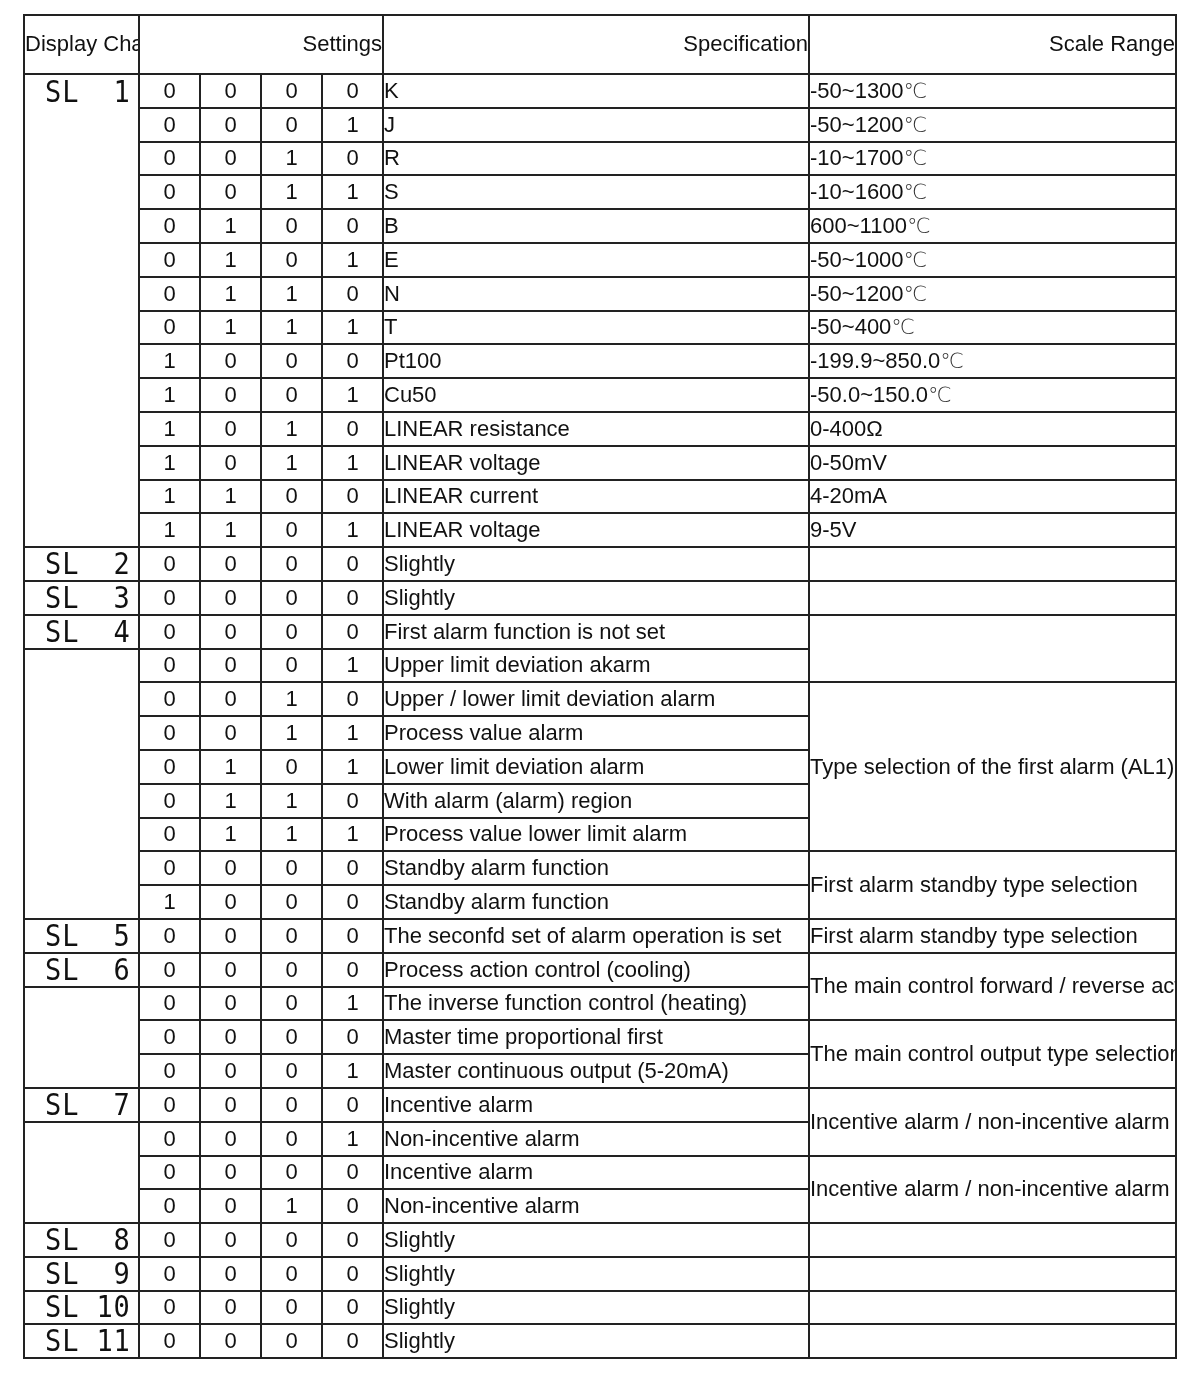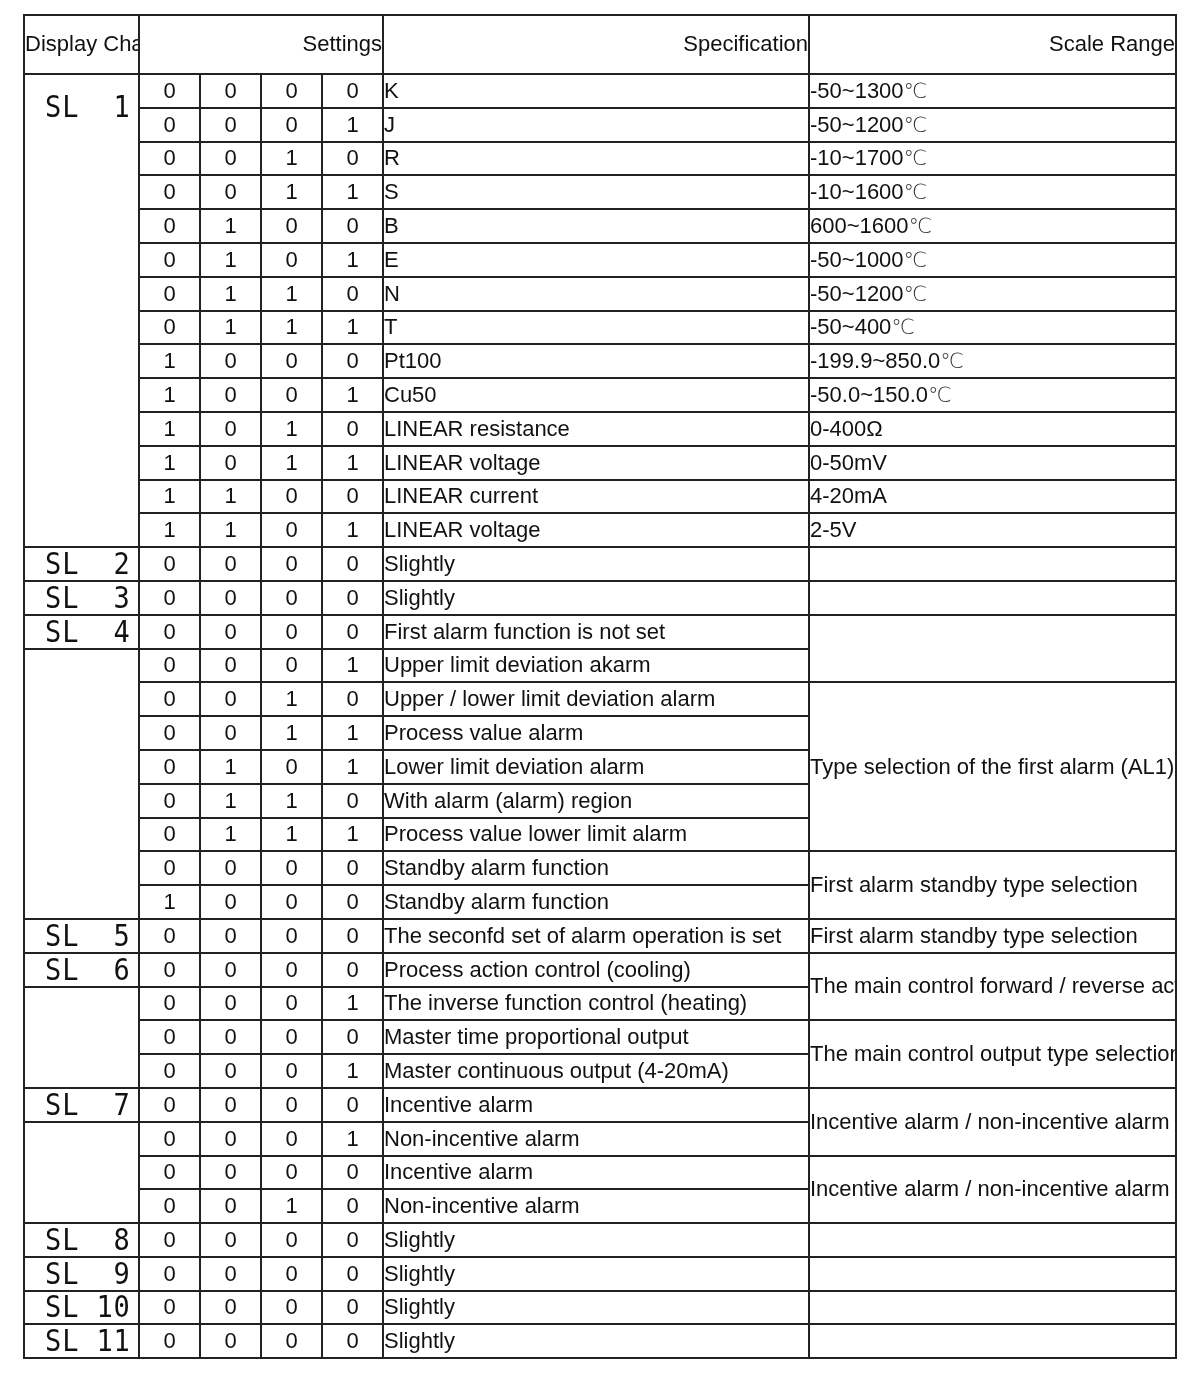--- a/index.html
+++ b/index.html
@@ -21,21 +21,21 @@
   }
   table.spec tr.body-row { height: 33.8px; }
   table.spec tr.head-row { height: 59px; }
   th.h-display { text-align: center; line-height: 1.25; white-space: normal; }
   th.h-center { text-align: right; }
   td.bit { text-align: center; }
   td.spec-cell { text-align: left; padding-left: 4px; }
   td.range-cell { text-align: left; padding-left: 3px; }
   td.range-merged { text-align: left; white-space: normal; line-height: 1.38; padding: 0 6px; }
   td.disp { text-align: left; vertical-align: middle; }
-  td.disp.top { vertical-align: top; padding-top: 17px; }
+  td.disp.top { vertical-align: top; padding-top: 2px; }
   td.disp.empty { border-top-color: #222; }
   .seg {
     font-family: "DejaVu Sans Mono", monospace;
     display: inline-block;
     font-size: 30px;
     letter-spacing: 1px;
     transform: scaleX(0.9);
     transform-origin: left center;
     margin-left: 20px;
     line-height: 30px;
@@ -97,21 +97,21 @@
         <td class="bit">1</td>
         <td class="spec-cell">S</td>
         <td rowspan="1" class="range-cell"><span>-10~1600</span><span class="deg">℃</span></td>
       </tr>
       <tr class="body-row">
         <td class="bit">0</td>
         <td class="bit">1</td>
         <td class="bit">0</td>
         <td class="bit">0</td>
         <td class="spec-cell">B</td>
-        <td rowspan="1" class="range-cell"><span>600~1600</span><span class="deg">℃</span></td>
+        <td rowspan="1" class="range-cell"><span>600~1100</span><span class="deg">℃</span></td>
       </tr>
       <tr class="body-row">
         <td class="bit">0</td>
         <td class="bit">1</td>
         <td class="bit">0</td>
         <td class="bit">1</td>
         <td class="spec-cell">E</td>
         <td rowspan="1" class="range-cell"><span>-50~1000</span><span class="deg">℃</span></td>
       </tr>
       <tr class="body-row">
@@ -169,21 +169,21 @@
         <td class="bit">0</td>
         <td class="spec-cell">LINEAR current</td>
         <td rowspan="1" class="range-cell"><span>4-20mA</span><span class="deg"></span></td>
       </tr>
       <tr class="body-row">
         <td class="bit">1</td>
         <td class="bit">1</td>
         <td class="bit">0</td>
         <td class="bit">1</td>
         <td class="spec-cell">LINEAR voltage</td>
-        <td rowspan="1" class="range-cell"><span>2-5V</span><span class="deg"></span></td>
+        <td rowspan="1" class="range-cell"><span>9-5V</span><span class="deg"></span></td>
       </tr>
       <tr class="body-row">
         <td class="disp" rowspan="1"><span class="seg">SL  2</span></td>
         <td class="bit">0</td>
         <td class="bit">0</td>
         <td class="bit">0</td>
         <td class="bit">0</td>
         <td class="spec-cell">Slightly</td>
         <td rowspan="1" class="range-cell"></td>
       </tr>
@@ -288,29 +288,29 @@
         <td class="bit">0</td>
         <td class="bit">0</td>
         <td class="bit">1</td>
         <td class="spec-cell">The inverse function control (heating)</td>
       </tr>
       <tr class="body-row">
         <td class="bit">0</td>
         <td class="bit">0</td>
         <td class="bit">0</td>
         <td class="bit">0</td>
-        <td class="spec-cell">Master time proportional output</td>
+        <td class="spec-cell">Master time proportional first</td>
         <td rowspan="2" class="range-merged">The main control output type selection</td>
       </tr>
       <tr class="body-row">
         <td class="bit">0</td>
         <td class="bit">0</td>
         <td class="bit">0</td>
         <td class="bit">1</td>
-        <td class="spec-cell">Master continuous output (4-20mA)</td>
+        <td class="spec-cell">Master continuous output (5-20mA)</td>
       </tr>
       <tr class="body-row">
         <td class="disp" rowspan="1"><span class="seg">SL  7</span></td>
         <td class="bit">0</td>
         <td class="bit">0</td>
         <td class="bit">0</td>
         <td class="bit">0</td>
         <td class="spec-cell">Incentive alarm</td>
         <td rowspan="2" class="range-merged">Incentive alarm / non-incentive alarm / the first alarm</td>
       </tr>

